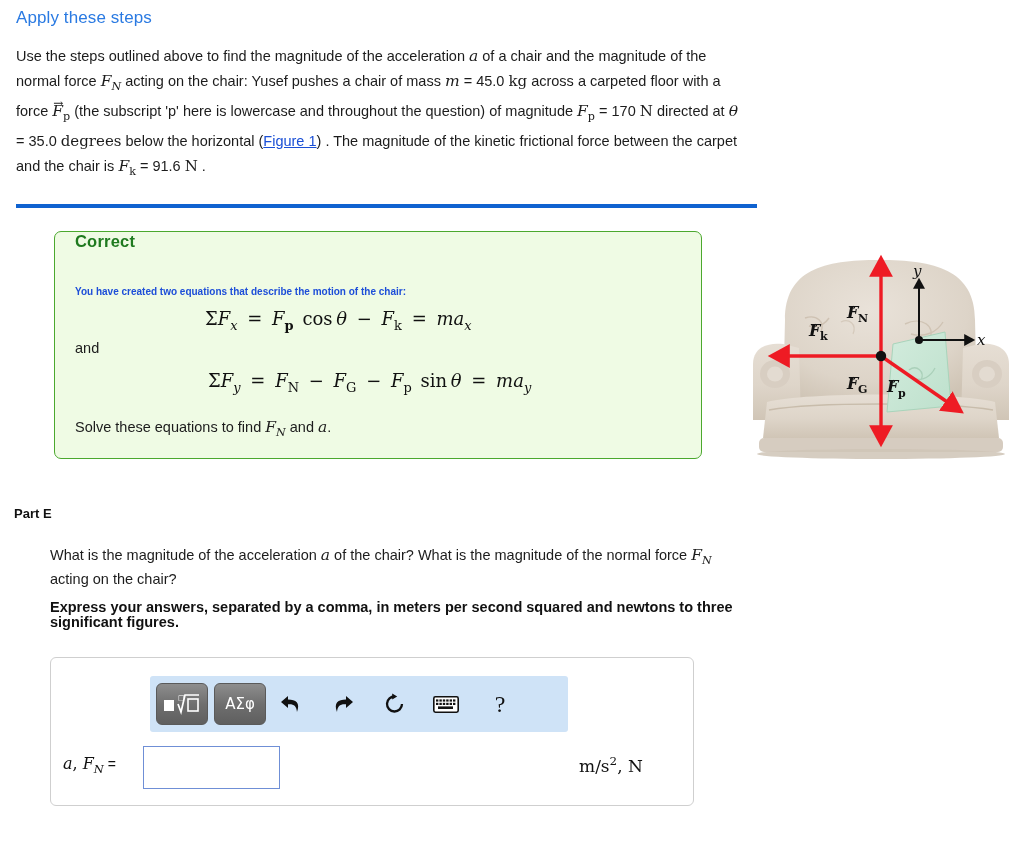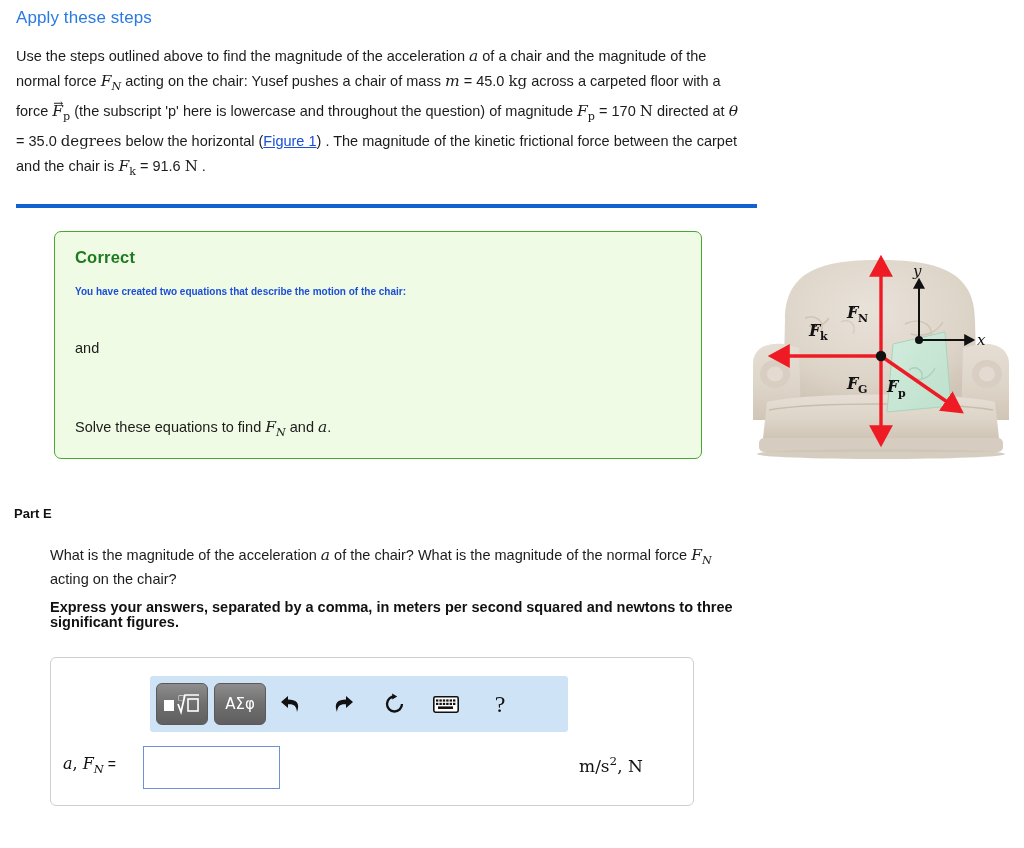--- a/index.html
+++ b/index.html
@@ -74,21 +74,21 @@
     position: absolute;
     left: 54px; top: 231px;
     width: 648px; height: 228px;
     border: 1px solid #4ba82e;
     border-radius: 7px;
     background: #effbe4;
     box-sizing: border-box;
   }
   .correct-title {
     position: absolute;
-    left: 20px; top: 16px;
+    left: 20px; top: 0;
     font-size: 16.5px;
     font-weight: bold;
     color: #1f7a1f;
     letter-spacing: 0.2px;
   }
   .correct-line1 {
     position: absolute;
     left: 20px; top: 54px;
     font-size: 10px;
     color: #1d4ed8;
@@ -244,23 +244,47 @@
     <span>Use the steps outlined above to find the magnitude of the acceleration </span><span class="m">a</span><span> of a chair and the magnitude of the normal force </span><span class="m"><span>F</span><sub class="ital">N</sub></span><span> acting on the chair: Yusef pushes a chair of mass </span><span class="m">m</span><span> = </span><span>45.0</span>&nbsp;<span class="mbig">kg</span><span> across a carpeted floor with a force </span><span class="m" style="position:relative;"><span style="position:absolute;left:1px;top:-11px;font-size:12px;font-style:normal;">→</span><span>F</span><sub class="rom">p</sub></span><span> (the subscript 'p' here is lowercase and throughout the question) of magnitude </span><span class="m"><span>F</span><sub class="rom">p</sub></span><span> = </span><span>170</span>&nbsp;<span class="mbig">N</span><span> directed at </span><span class="m">θ</span><span> = </span><span>35.0</span>&nbsp;<span class="mbig">degrees</span><span> below the horizontal (</span><a class="figlink" href="#">Figure 1</a><span>) . The magnitude of the kinetic frictional force between the carpet and the chair is </span><span class="m"><span>F</span><sub class="rom">k</sub></span><span> = </span><span>91.6</span>&nbsp;<span class="mbig">N</span><span> .</span>
   </div>
 
   <div class="divider"></div>
 
   <div class="correct-box">
     <div class="correct-title">Correct</div>
 
     <div class="correct-line1">You have created two equations that describe the motion of the chair:</div>
 
+    <div class="eq eq1">
+      <span style="font-style:normal;">Σ</span><span style="font-style:italic;">F</span><sub class="ital">x</sub>
+      <span style="padding:0 4px;">=</span>
+      <span style="font-style:italic;">F</span><sub class="rom" style="font-weight:bold;">p</sub>
+      <span style="font-style:normal;padding-left:3px;">cos</span> <span style="font-style:italic;">θ</span>
+      <span style="padding:0 4px;">−</span>
+      <span style="font-style:italic;">F</span><sub class="rom">k</sub>
+      <span style="padding:0 4px;">=</span>
+      <span style="font-style:italic;">ma</span><sub class="ital">x</sub>
+      
+    </div>
 
     <div class="correct-and">and</div>
 
+    <div class="eq eq2">
+      <span style="font-style:normal;">Σ</span><span style="font-style:italic;">F</span><sub class="ital">y</sub>
+      <span style="padding:0 4px;">=</span>
+      <span style="font-style:italic;">F</span><sub class="rom">N</sub>
+      <span style="padding:0 4px;">−</span>
+      <span style="font-style:italic;">F</span><sub class="rom">G</sub>
+      <span style="padding:0 4px;">−</span>
+      <span style="font-style:italic;">F</span><sub class="rom">p</sub>
+      <span style="font-style:normal;padding-left:3px;">sin</span> <span style="font-style:italic;">θ</span>
+      <span style="padding:0 4px;">=</span>
+      <span style="font-style:italic;">ma</span><sub class="ital">y</sub>
+      
+    </div>
 
     <div class="correct-solve">
       <span>Solve these equations to find </span><span class="m"><span>F</span><sub class="ital">N</sub></span><span> and </span><span class="m">a</span><span>.</span>
     </div>
   </div>
 
   <div class="figure">
     <svg width="272" height="208" viewBox="0 0 272 208" xmlns="http://www.w3.org/2000/svg">
       <defs>
         <linearGradient id="chairG" x1="0" y1="0" x2="0" y2="1">

